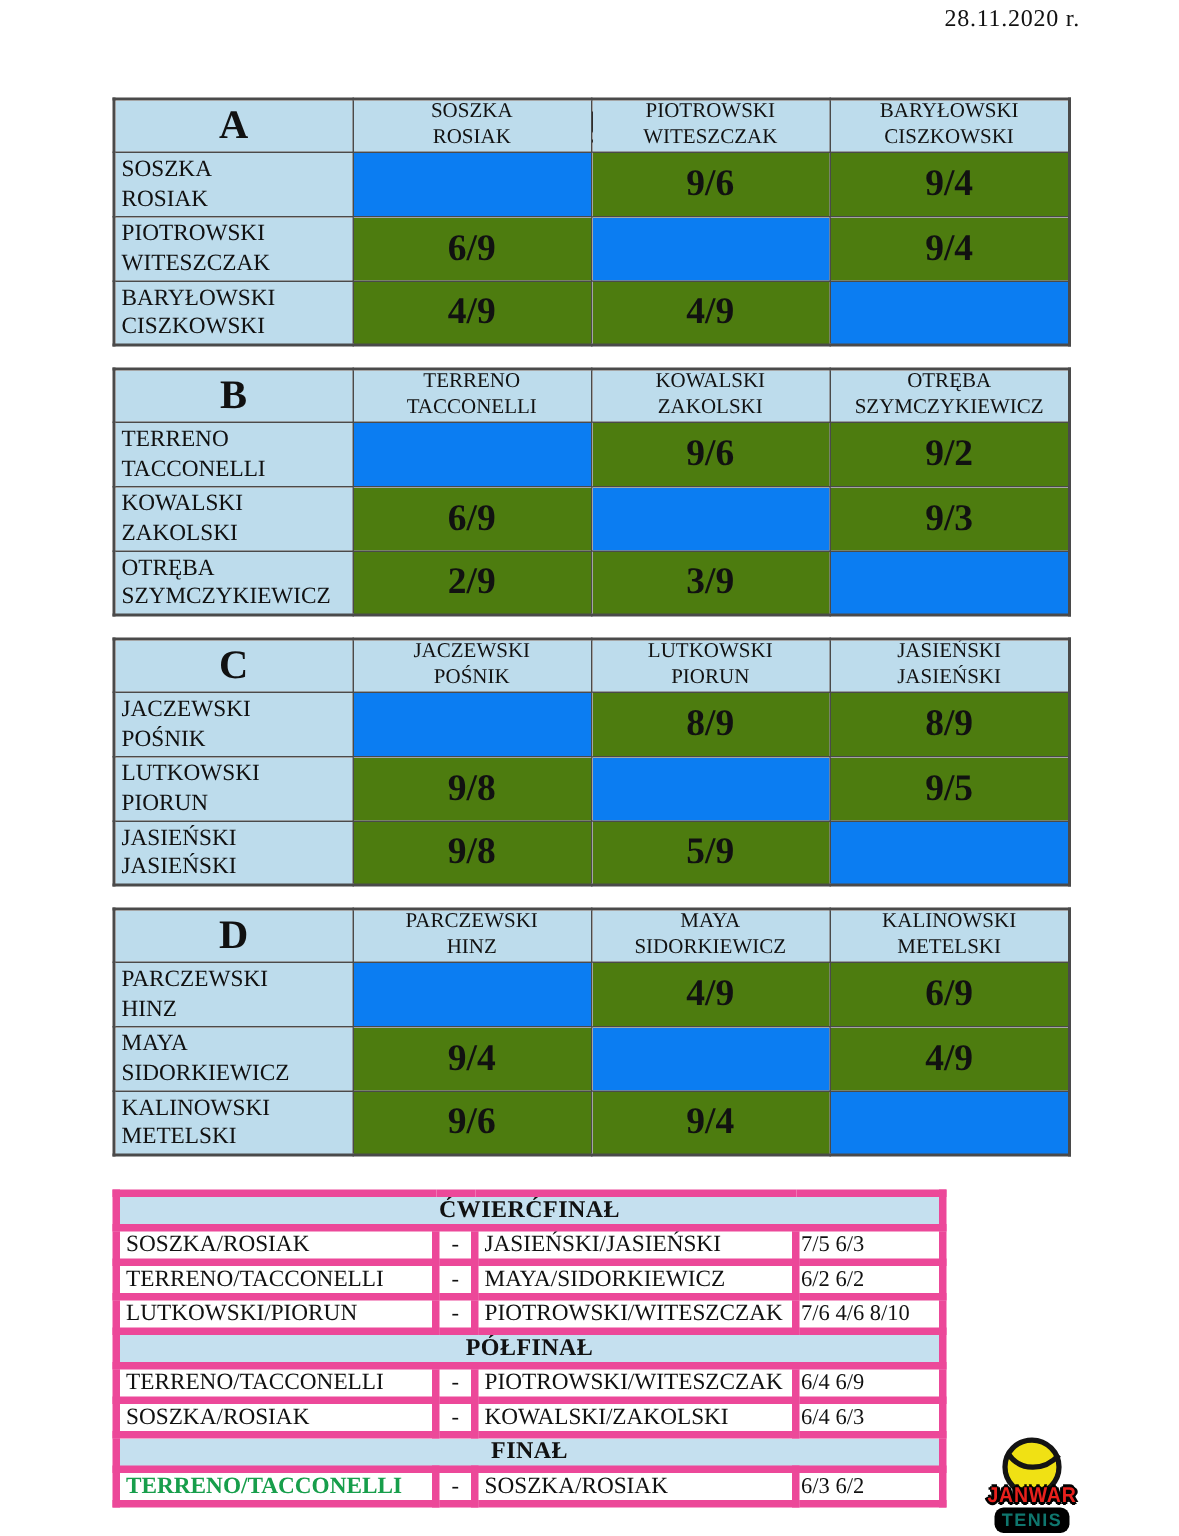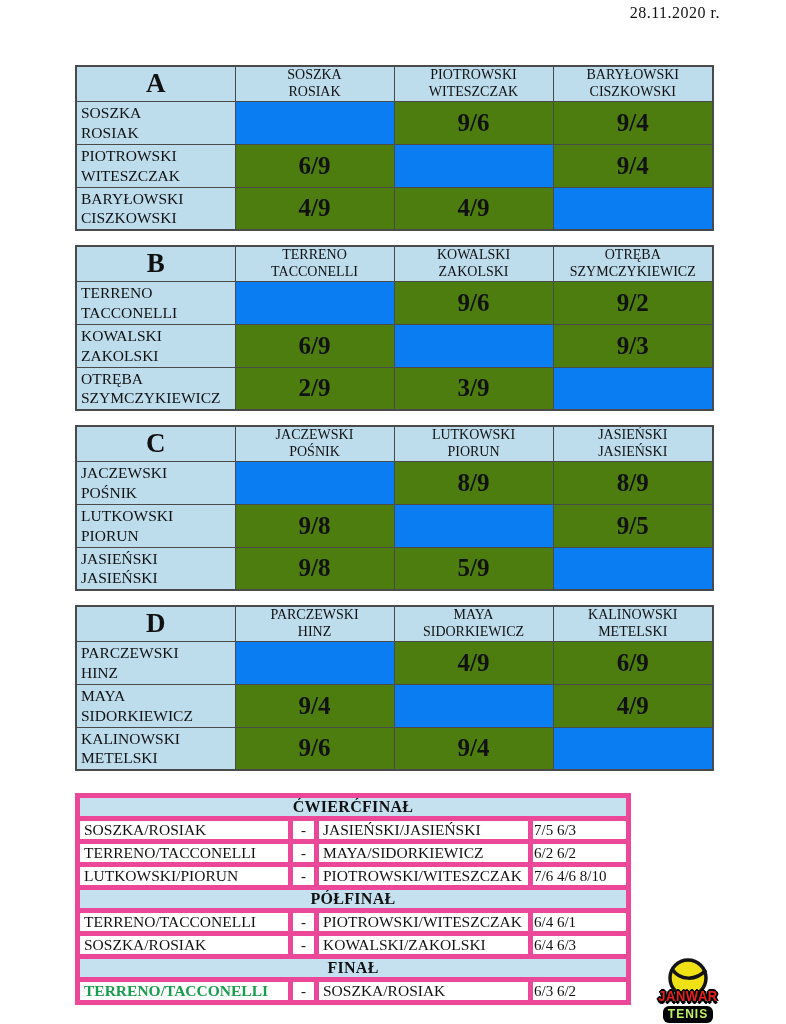--- a/index.html
+++ b/index.html
@@ -77,21 +77,21 @@
   }
   .logo .ball { display:block; margin:0 auto; }
   .logo .janwar {
     position:relative; margin-top:-12px; font-size:13px; font-weight:bold;
     color:#e8201c; letter-spacing:0.5px; transform:scaleY(1.1);
     text-shadow:-2px 0 #000, 2px 0 #000, 0 -2px #000, 0 2px #000,
                 -1px -1px #000, 1px -1px #000, -1px 1px #000, 1px 1px #000;
   }
   .logo .tenis {
     display:inline-block; margin-top:0px; font-size:12px; font-weight:bold;
-    color:#bef264; background:#000; padding:1px 5px 2px 5px; border-radius:6px;
+    color:#0f766e; background:#000; padding:1px 5px 2px 5px; border-radius:6px;
     letter-spacing:1px;
   }
 </style>
 </head>
 <body>
 
 <div class="page">
 
   <div class="date">28.11.2020 r.</div>
   <div class="title">BIELANY CUP III</div>
@@ -289,21 +289,21 @@
       <td class="t2">PIOTROWSKI/WITESZCZAK</td>
       <td class="sc">7/6 4/6 8/10</td>
     </tr>
     <tr class="kohead">
       <td colspan="4">PÓŁFINAŁ</td>
     </tr>
     <tr>
       <td class="t1">TERRENO/TACCONELLI</td>
       <td class="dash">-</td>
       <td class="t2">PIOTROWSKI/WITESZCZAK</td>
-      <td class="sc">6/4 6/1</td>
+      <td class="sc">6/4 6/9</td>
     </tr>
     <tr>
       <td class="t1">SOSZKA/ROSIAK</td>
       <td class="dash">-</td>
       <td class="t2">KOWALSKI/ZAKOLSKI</td>
       <td class="sc">6/4 6/3</td>
     </tr>
     <tr class="kohead">
       <td colspan="4">FINAŁ</td>
     </tr>

